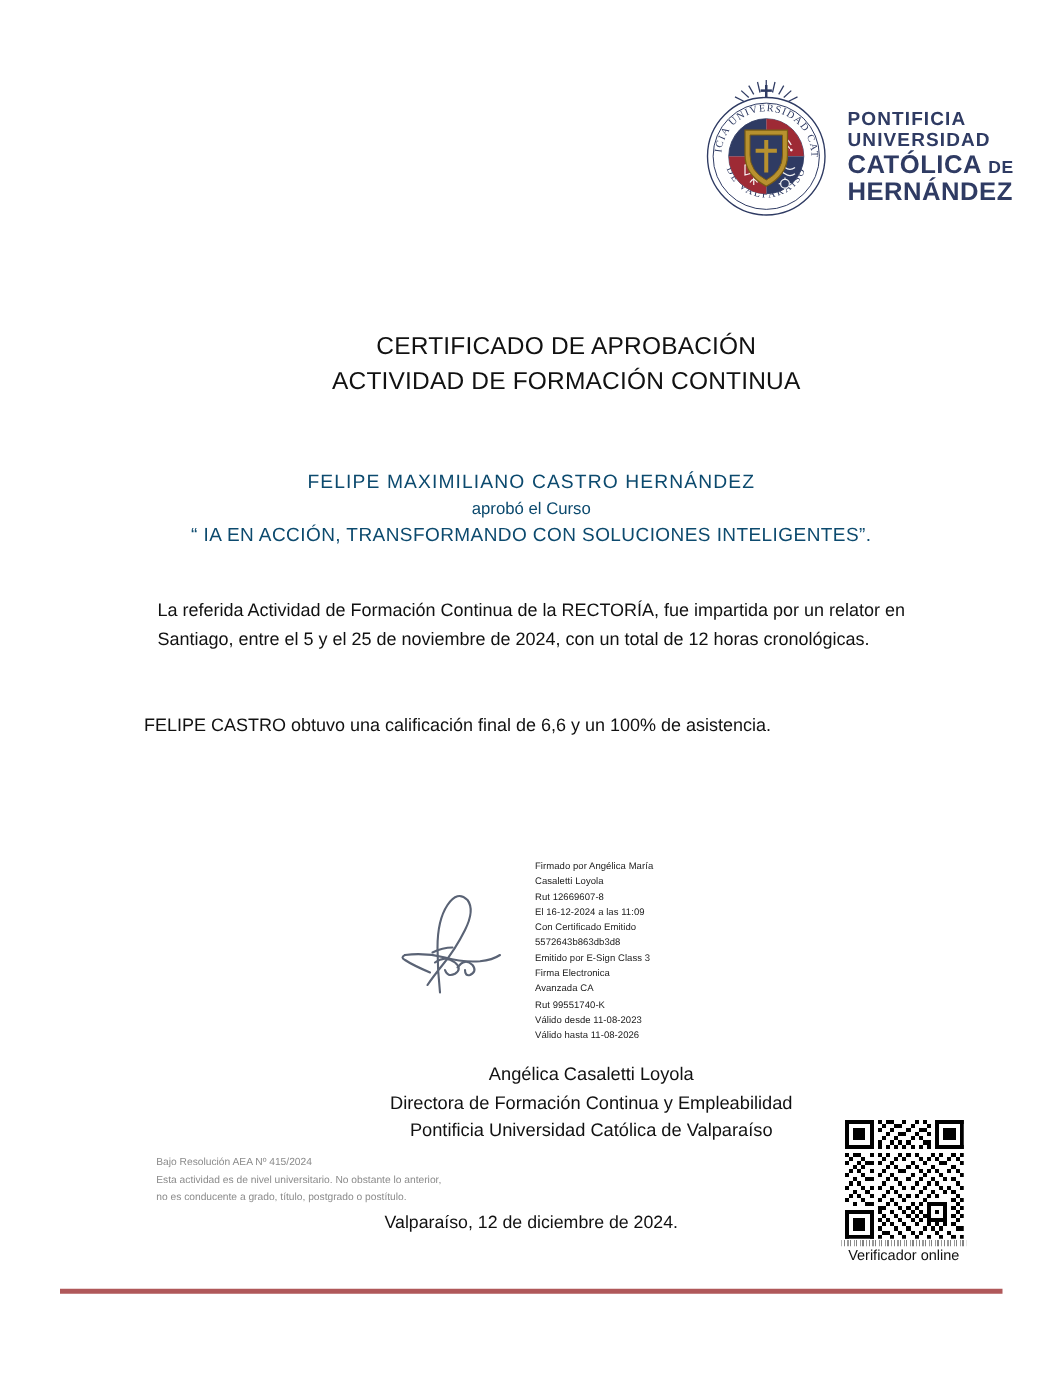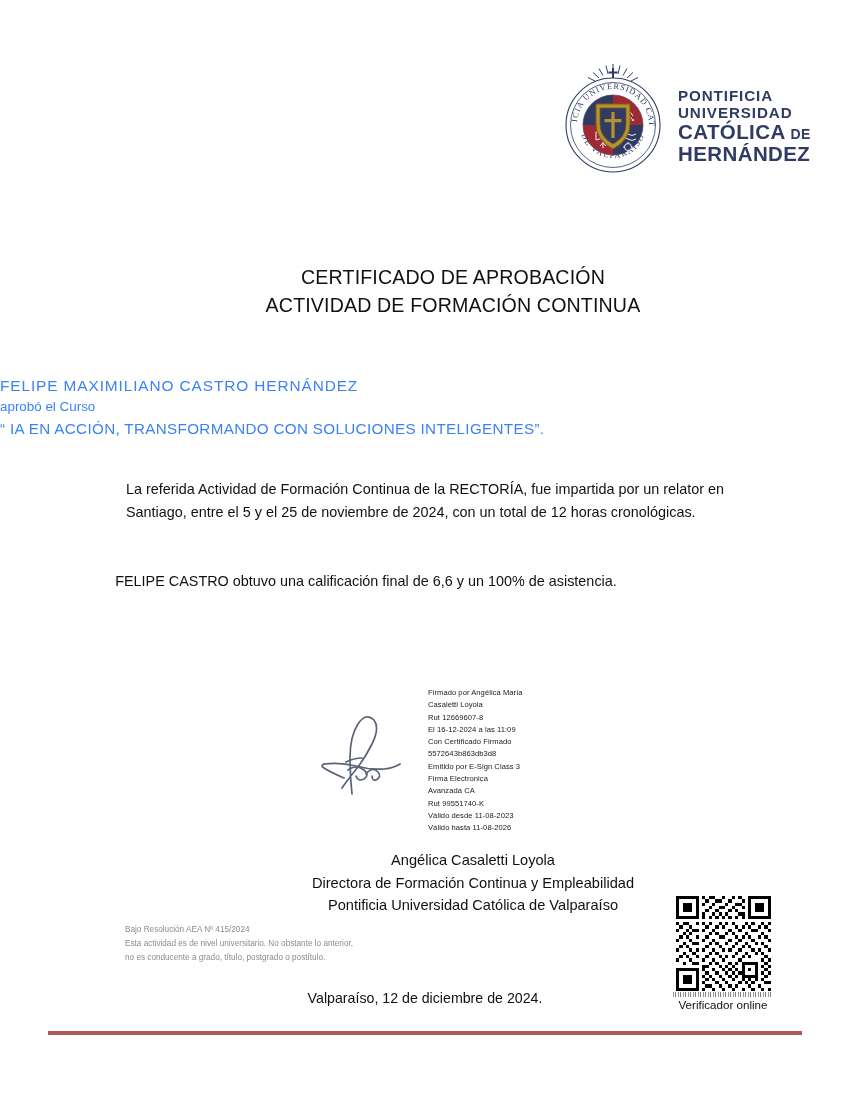--- a/index.html
+++ b/index.html
@@ -110,21 +110,22 @@
     letter-spacing: 0.15px;
     color: #111;
     padding-left: 28px;
   }
 
   
   #awardee-block {
     position: absolute;
     left: 0; top: 374px;
     width: 850px;
-    color: #3b82f6;
+    text-align: center;
+    color: #0c4a6e;
   }
   #awardee-name {
     font-size: 15.4px;
     letter-spacing: 0.9px;
     line-height: 1.5;
   }
   #awardee-verb {
     font-size: 13.4px;
     line-height: 1.5;
   }
@@ -196,21 +197,20 @@
   }
 
   
   #place-date {
     position: absolute;
     left: 0; top: 970px;
     width: 850px;
     text-align: center;
     font-size: 14.2px;
     color: #111;
-    margin-top: 20px;
   }
 
   
   #qr-block {
     position: absolute;
     left: 672px; top: 896px;
     width: 102px;
     text-align: center;
   }
   #qr-code {
@@ -356,21 +356,21 @@
     <path d="M66 74 Q72 66 78 72 Q82 77 76 80 Q72 81 72 76"></path>
     <path d="M46 62 Q54 58 62 58"></path>
   </g>
 </svg>
 
 <div id="signature-meta">
   <div>Firmado por Angélica María</div>
   <div>Casaletti Loyola</div>
   <div>Rut 12669607-8</div>
   <div>El 16-12-2024 a las 11:09</div>
-  <div>Con Certificado Firmado</div>
+  <div>Con Certificado Emitido</div>
   <div>5572643b863db3d8</div>
   <div>Emitido por E-Sign Class 3</div>
   <div>Firma Electronica</div>
   <div>Avanzada CA</div>
   <div>Rut 99551740-K</div>
   <div>Válido desde 11-08-2023</div>
   <div>Válido hasta 11-08-2026</div>
 </div>
 
 <div id="signatory-block">

